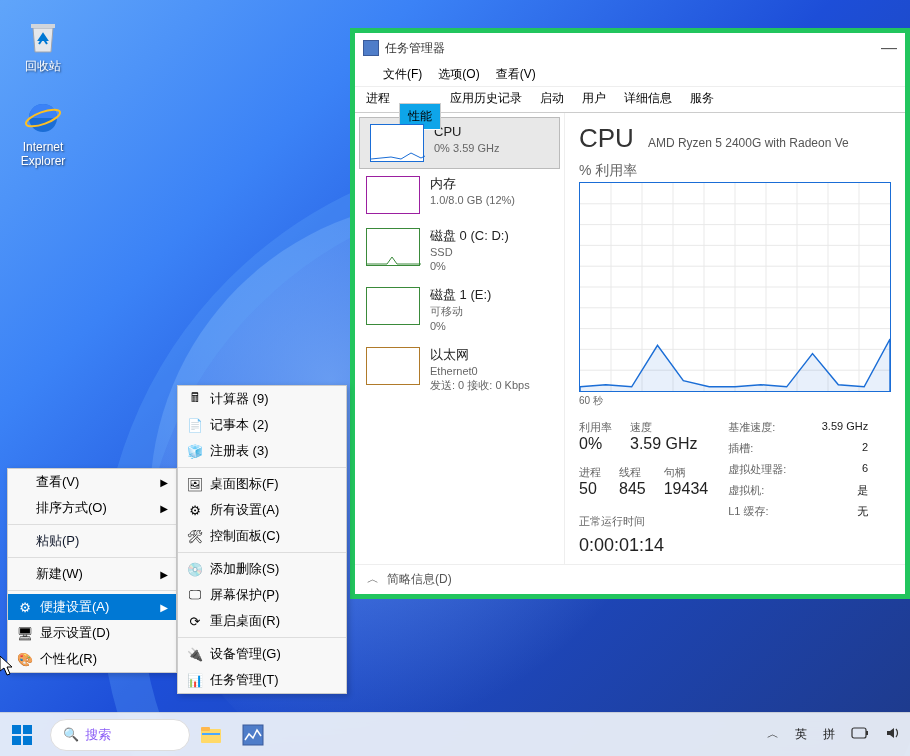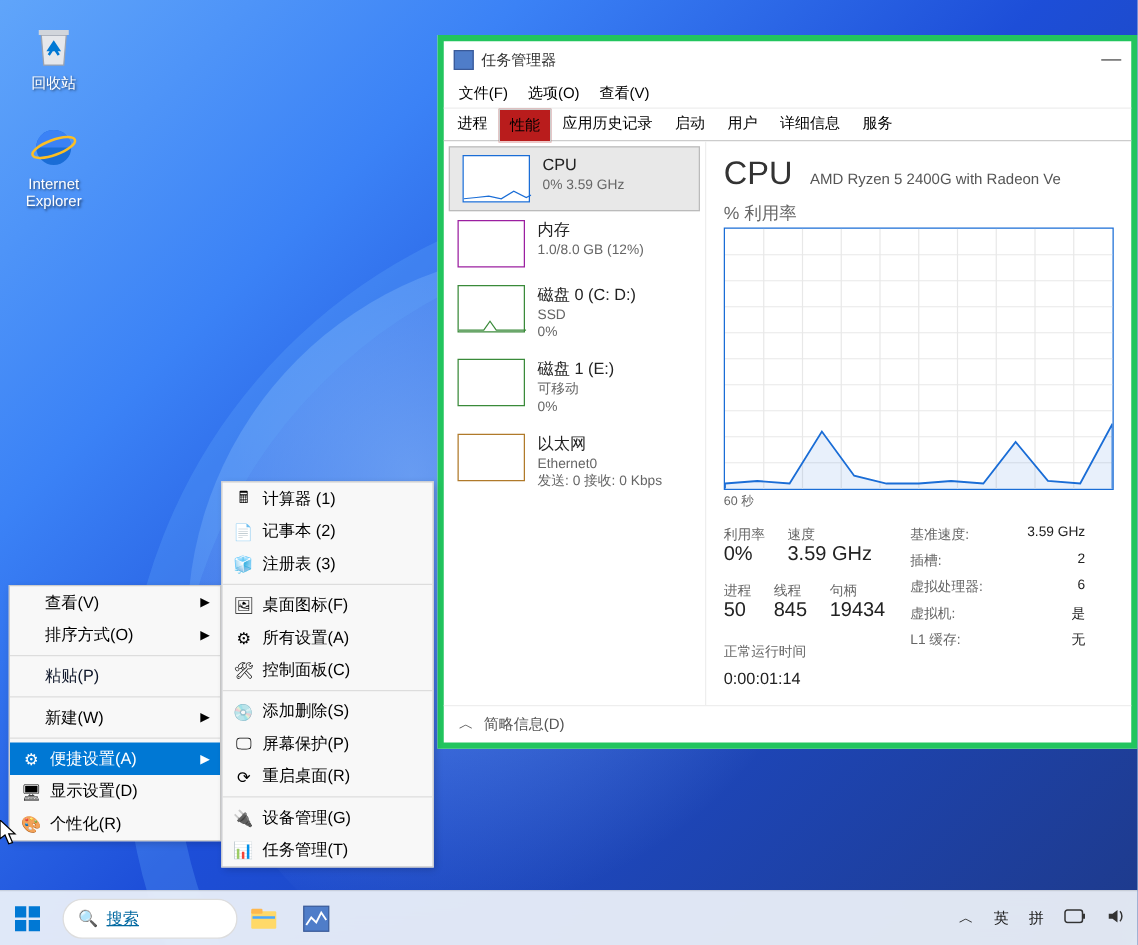--- a/index.html
+++ b/index.html
@@ -26,25 +26,25 @@
 .menu-item.disabled { color: #0f172a; }
 .menu-item.highlighted { background: #0078d4; color: white; }
 .menu-item .arrow { position: absolute; right: 8px; font-size: 10px; }
 .menu-sep { height: 1px; background: #ddd; margin: 3px 0; }
 
 
 .task-manager { position: absolute; left: 350px; top: 28px; right: 0; bottom: 157px; background: white; border: 5px solid #22c55e; z-index: 5; display: flex; flex-direction: column; }
 .tm-title { height: 30px; display: flex; align-items: center; padding: 0 8px; font-size: 12px; color: #333; }
 .tm-title .ti-icon { width: 16px; height: 16px; background: #4F7DC9; border: 1px solid #3a5a99; margin-right: 6px; }
 .tm-title .min { position: absolute; right: 8px; font-size: 16px; color: #555; }
-.tm-menubar { height: 24px; display: flex; align-items: center; padding: 0 4px; font-size: 12px; border-bottom: 1px solid #eee; }
+.tm-menubar { height: 24px; display: flex; align-items: center; padding: 0 20px; font-size: 12px; border-bottom: 1px solid #eee; }
 .tm-menubar span { padding: 2px 8px; cursor: pointer; }
 .tm-tabs { height: 26px; display: flex; align-items: flex-end; padding: 0 2px; border-bottom: 1px solid #ccc; font-size: 12px; }
 .tm-tab { padding: 4px 8px; border: 1px solid transparent; cursor: pointer; }
-.tm-tab.active { border: 1px solid #ccc; border-bottom: 1px solid white; background: #b91c1c; position: relative; top: 2px; }
+.tm-tab.active { border: 1px solid #ccc; border-bottom: 1px solid white; background: #0ea5e9; position: relative; top: 18px; }
 .tm-body { flex: 1; display: flex; overflow: hidden; }
 .tm-sidebar { width: 210px; border-right: 1px solid #eee; overflow-y: auto; padding: 4px 0; }
 .tm-side-item { display: flex; padding: 6px 10px; cursor: pointer; border: 1px solid transparent; }
 .tm-side-item.selected { background: #e8e8e8; border: 1px solid #bbb; margin: 0 4px; }
 .tm-thumb { width: 54px; height: 38px; border: 1px solid; margin-right: 10px; position: relative; background: white; }
 .tm-thumb.cpu { border-color: #1a6dd6; }
 .tm-thumb.mem { border-color: #9b1fa0; }
 .tm-thumb.disk { border-color: #3a8a3a; }
 .tm-thumb.net { border-color: #b07a2a; }
 .tm-side-text { display: flex; flex-direction: column; font-size: 11px; line-height: 1.3; }
@@ -58,32 +58,32 @@
 .tm-graph { height: 210px; border: 1px solid #1a6dd6; position: relative; background: white; }
 .tm-graph-time { font-size: 10px; color: #666; margin-top: 2px; }
 .tm-stats { display: flex; margin-top: 12px; }
 .tm-stats-col { display: flex; flex-direction: column; gap: 6px; }
 .tm-stat-label { font-size: 11px; color: #666; }
 .tm-stat-val { font-size: 16px; color: #222; }
 .tm-stat-row { display: flex; justify-content: space-between; font-size: 11px; min-width: 140px; }
 .tm-stat-row .k { color: #666; }
 .tm-stat-row .v { color: #222; }
 .tm-uptime-lbl { font-size: 11px; color: #666; margin-top: 10px; }
-.tm-uptime { font-size: 13px; color: #222; }
+.tm-uptime { font-size: 18px; color: #222; }
 .tm-footer { height: 30px; border-top: 1px solid #eee; display: flex; align-items: center; padding: 0 12px; font-size: 12px; color: #555; }
 .tm-footer .chev { margin-right: 8px; }
 
 
 .taskbar { position: absolute; bottom: 0; left: 0; right: 0; height: 44px; background: rgba(240,244,250,0.92); backdrop-filter: blur(10px); border-top: 1px solid rgba(0,0,0,0.1); display: flex; align-items: center; z-index: 20; }
 .taskbar .start { width: 44px; height: 44px; display: flex; align-items: center; justify-content: center; cursor: pointer; }
 .win-logo { width: 20px; height: 20px; display: grid; grid-template-columns: 1fr 1fr; grid-template-rows: 1fr 1fr; gap: 2px; }
 .win-logo div { background: #0078d4; }
 .search-box { height: 32px; background: white; border-radius: 16px; display: flex; align-items: center; padding: 0 12px; margin-left: 6px; width: 140px; cursor: text; border: 1px solid #ddd; }
 .search-box .sicon { margin-right: 6px; color: #555; font-size: 13px; }
-.search-box .stext { color: #0369a1; font-size: 13px; text-decoration: underline; }
+.search-box .stext { color: #8b5cf6; font-size: 13px; }
 .taskbar-app { width: 42px; height: 44px; display: flex; align-items: center; justify-content: center; cursor: pointer; }
 .taskbar .tray { margin-left: auto; display: flex; align-items: center; padding-right: 6px; gap: 10px; font-size: 12px; color: #222; }
 .tray .tray-item { cursor: pointer; padding: 2px 3px; }
 
 
 .spark { position: absolute; bottom: 0; left: 0; right: 0; }
 </style>
 </head>
 <body>
 
@@ -142,21 +142,21 @@
     </div>
   <div class="menu-item with-icon">
       <span class="mi-icon">🎨</span>
       <span>个性化(R)</span>
     </div>
 </div>
 
 <div class="context-menu menu2">
   <div class="menu-item with-icon">
       <span class="mi-icon">🖩</span>
-      <span>计算器  (1)</span>
+      <span>计算器  (9)</span>
     </div>
   <div class="menu-item with-icon">
       <span class="mi-icon">📄</span>
       <span>记事本  (2)</span>
     </div>
   <div class="menu-item with-icon">
       <span class="mi-icon">🧊</span>
       <span>注册表  (3)</span>
     </div>
   <div class="menu-sep"></div>

